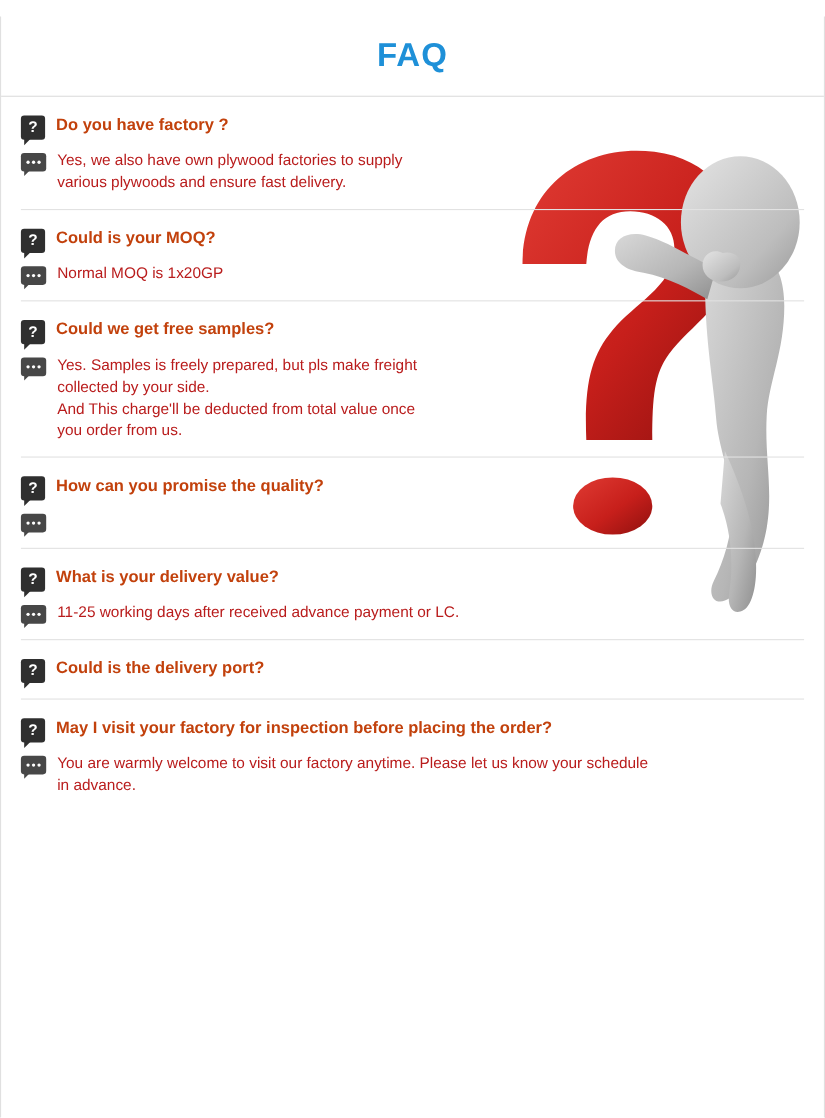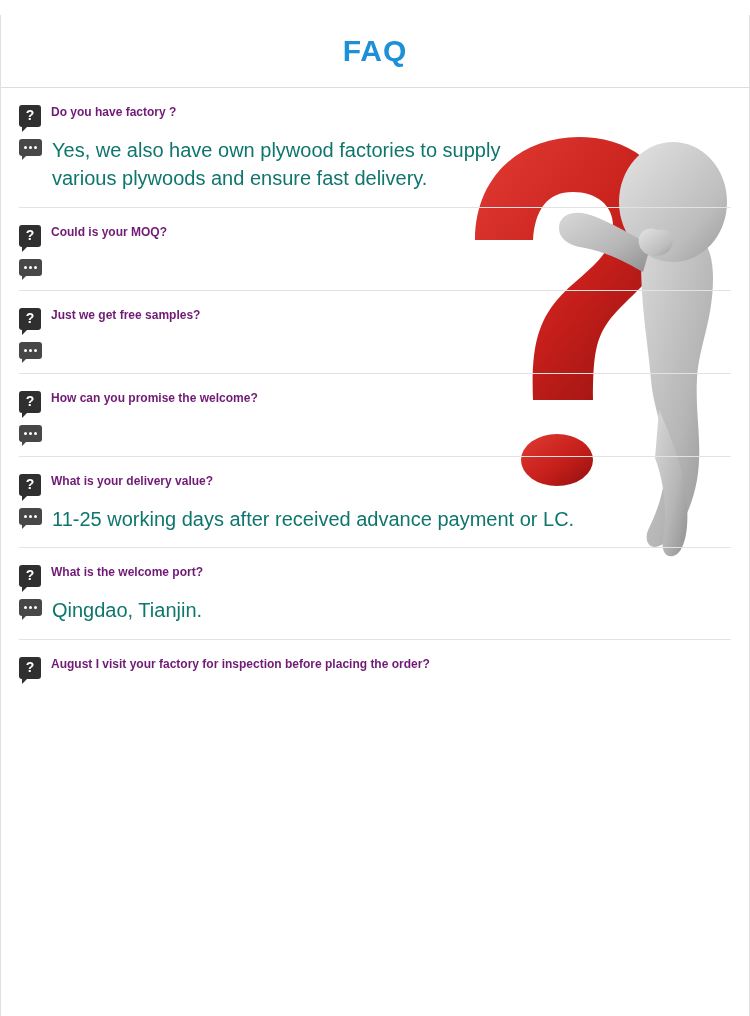--- a/index.html
+++ b/index.html
@@ -54,29 +54,29 @@
     align-items: flex-start;
     gap: 10px;
   }
   .a-row {
     display: flex;
     align-items: flex-start;
     gap: 10px;
     margin-top: 9px;
   }
   .q-text {
-    font-size: 12px;
+    font-size: 15px;
     font-weight: bold;
-    color: #701a75;
+    color: #c2410c;
     line-height: 1.2;
     padding-top: 1px;
   }
   .a-text {
-    font-size: 20px;
-    color: #0f766e;
+    font-size: 14px;
+    color: #b91c1c;
     line-height: 1.42;
     white-space: pre-line;
     max-width: 690px;
   }
   
   .icon-q {
     flex: 0 0 auto;
     width: 22px;
     height: 22px;
     background: #2f2f2f;
@@ -215,45 +215,50 @@
             <span>?</span>
           </div>
         <div class="q-text">Could is your MOQ?</div>
       </div>
       <div class="a-row">
         <div class="icon-a">
             <i></i>
             <i></i>
             <i></i>
           </div>
-      </div>
-    </div>
-
-    <div class="faq-item">
-      <div class="q-row">
-        <div class="icon-q">
-            <span>?</span>
-          </div>
-        <div class="q-text">Just we get free samples?</div>
-      </div>
-      <div class="a-row">
-        <div class="icon-a">
-            <i></i>
-            <i></i>
-            <i></i>
-          </div>
-      </div>
-    </div>
-
-    <div class="faq-item">
-      <div class="q-row">
-        <div class="icon-q">
-            <span>?</span>
-          </div>
-        <div class="q-text">How can you promise the welcome?</div>
+        <div class="a-text">Normal MOQ is 1x20GP</div>
+      </div>
+    </div>
+
+    <div class="faq-item">
+      <div class="q-row">
+        <div class="icon-q">
+            <span>?</span>
+          </div>
+        <div class="q-text">Could we get free samples?</div>
+      </div>
+      <div class="a-row">
+        <div class="icon-a">
+            <i></i>
+            <i></i>
+            <i></i>
+          </div>
+        <div class="a-text">Yes. Samples is freely prepared, but pls make freight
+collected by your side.
+And This charge'll be deducted from total value once
+you order from us.</div>
+      </div>
+    </div>
+
+    <div class="faq-item">
+      <div class="q-row">
+        <div class="icon-q">
+            <span>?</span>
+          </div>
+        <div class="q-text">How can you promise the quality?</div>
       </div>
       <div class="a-row">
         <div class="icon-a">
             <i></i>
             <i></i>
             <i></i>
           </div>
       </div>
     </div>
 
@@ -272,35 +277,36 @@
           </div>
         <div class="a-text">11-25 working days after received advance payment or LC.</div>
       </div>
     </div>
 
     <div class="faq-item">
       <div class="q-row">
         <div class="icon-q">
             <span>?</span>
           </div>
-        <div class="q-text">What is the welcome port?</div>
-      </div>
-      <div class="a-row">
-        <div class="icon-a">
-            <i></i>
-            <i></i>
-            <i></i>
-          </div>
-        <div class="a-text">Qingdao, Tianjin.</div>
+        <div class="q-text">Could is the delivery port?</div>
       </div>
     </div>
 
     <div class="faq-item last">
       <div class="q-row">
         <div class="icon-q">
             <span>?</span>
           </div>
-        <div class="q-text">August I visit your factory for inspection before placing the order?</div>
+        <div class="q-text">May I visit your factory for inspection before placing the order?</div>
+      </div>
+      <div class="a-row">
+        <div class="icon-a">
+            <i></i>
+            <i></i>
+            <i></i>
+          </div>
+        <div class="a-text">You are warmly welcome to visit our factory anytime. Please let us know your schedule
+in advance.</div>
       </div>
     </div>
 
   </div>
 </div>
 
 </body></html>

